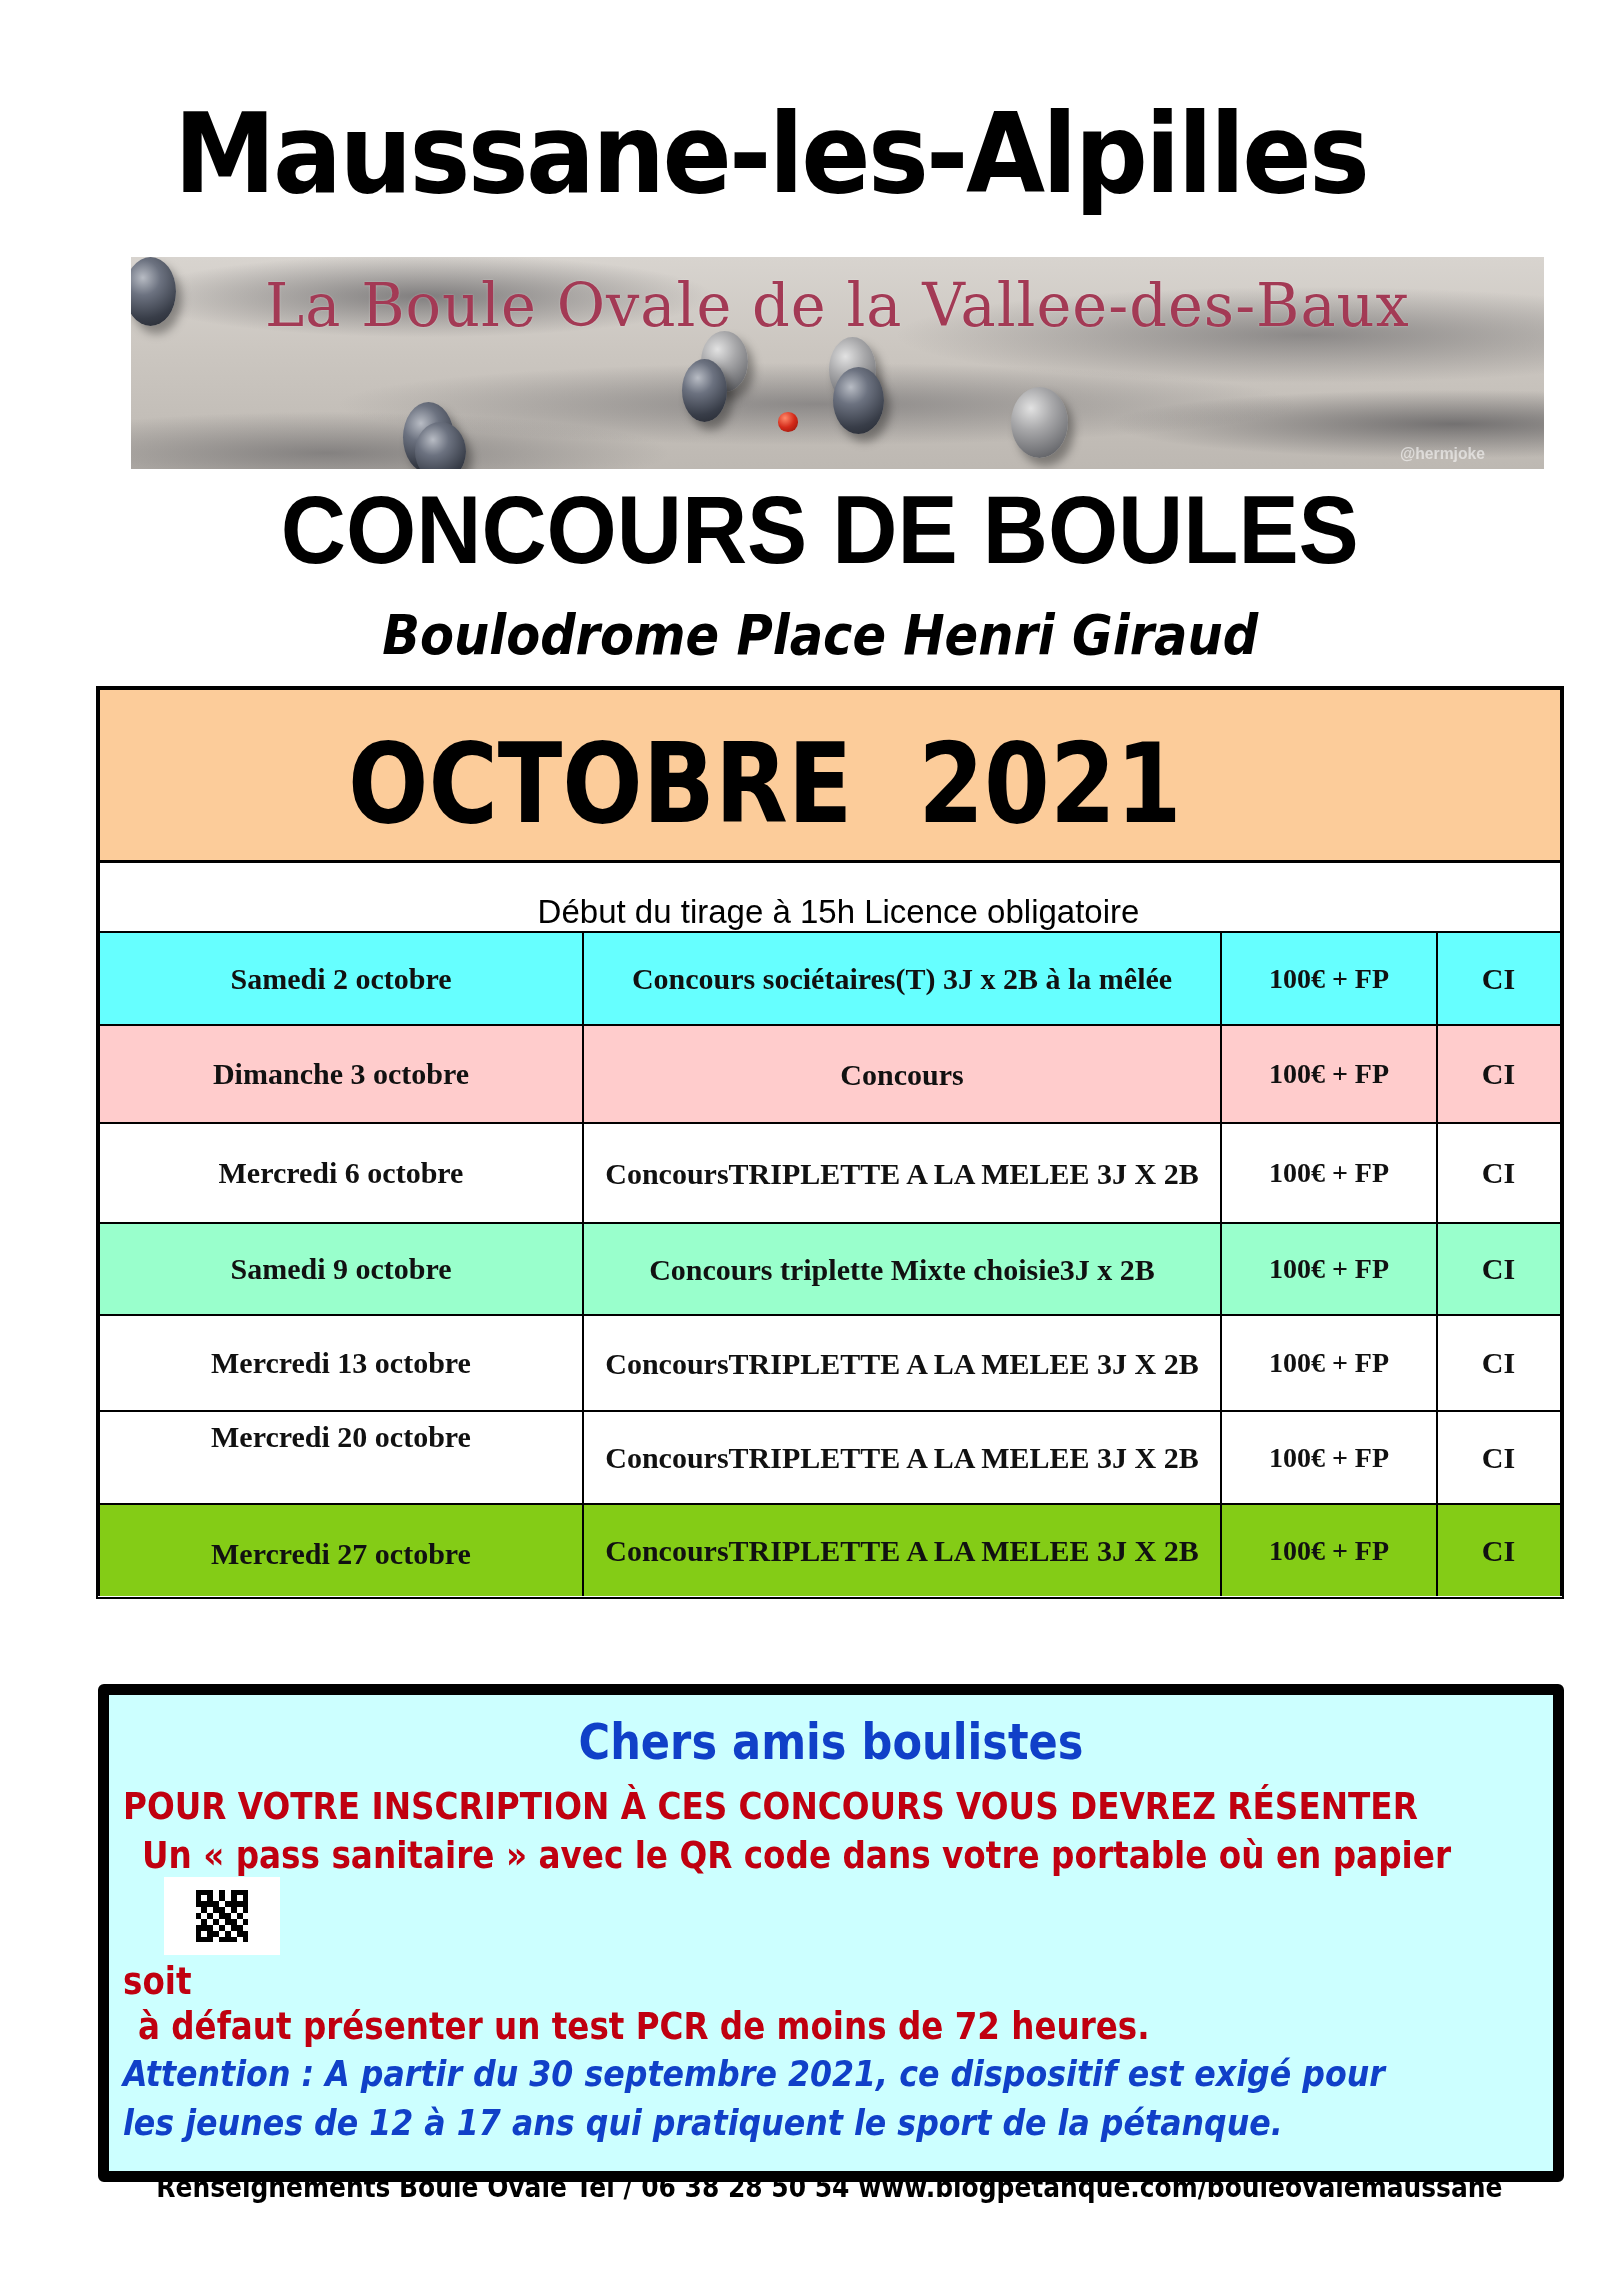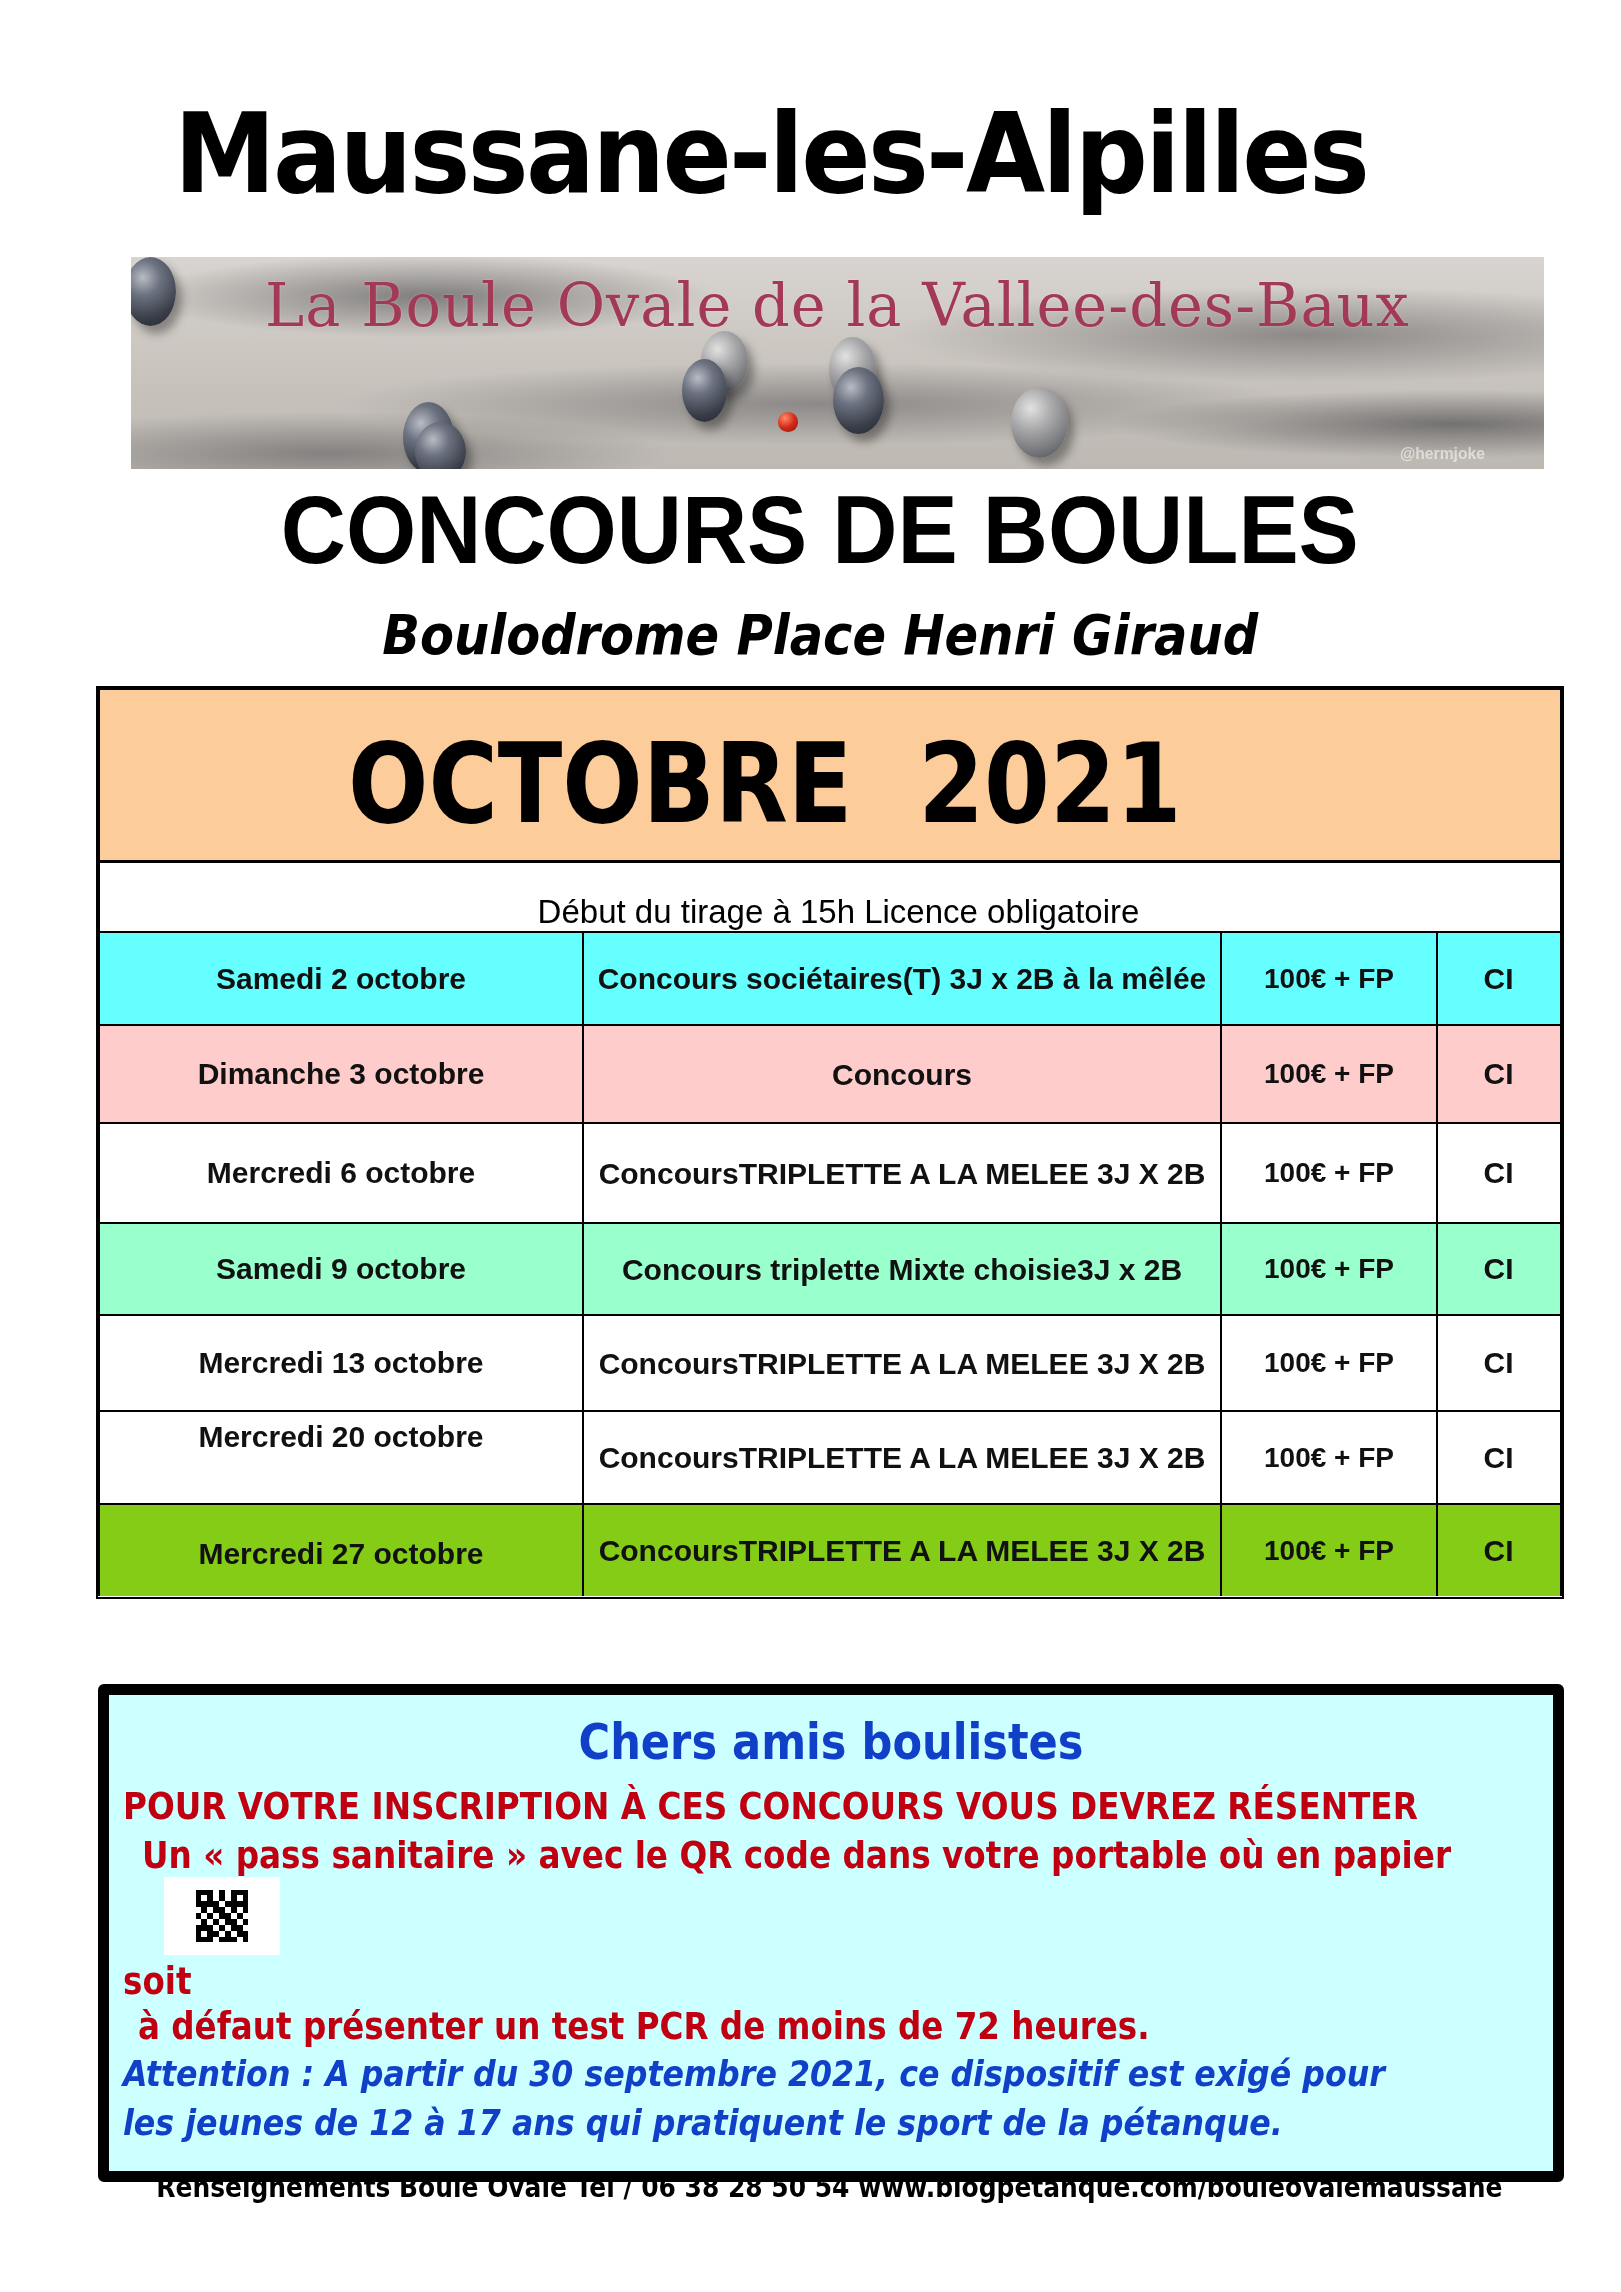--- a/index.html
+++ b/index.html
@@ -73,21 +73,21 @@
     font-family: "DejaVu Sans", sans-serif; font-weight: bold;
     font-size: 110px; line-height: 118px; white-space: pre;
     transform: scaleX(0.86); transform-origin: 0 0;
   }
   .draw-info {
     position: absolute; left: 0; top: 176px; width: 100%; height: 65px;
     text-align: center; font-size: 33px; line-height: 39px; padding-top: 25.5px;
     padding-right: 69px;
     margin-left: 43px;
   }
-  .rows { position: absolute; left: 0; top: 241px; width: 100%; }
+  .rows { position: absolute; left: 0; top: 241px; width: 100%; font-family: Liberation Serif, serif; }
   .row {
     position: relative; width: 100%; display: flex;
     border-top: 2px solid #000;
   }
   .row .cell {
     display: flex; align-items: center; justify-content: center; text-align: center;
     font-weight: bold; color: #111; border-right: 2px solid #000;
   }
   .row .cell:last-child { border-right: none; }
   .c-date { width: 484px; font-size: 30px; }

